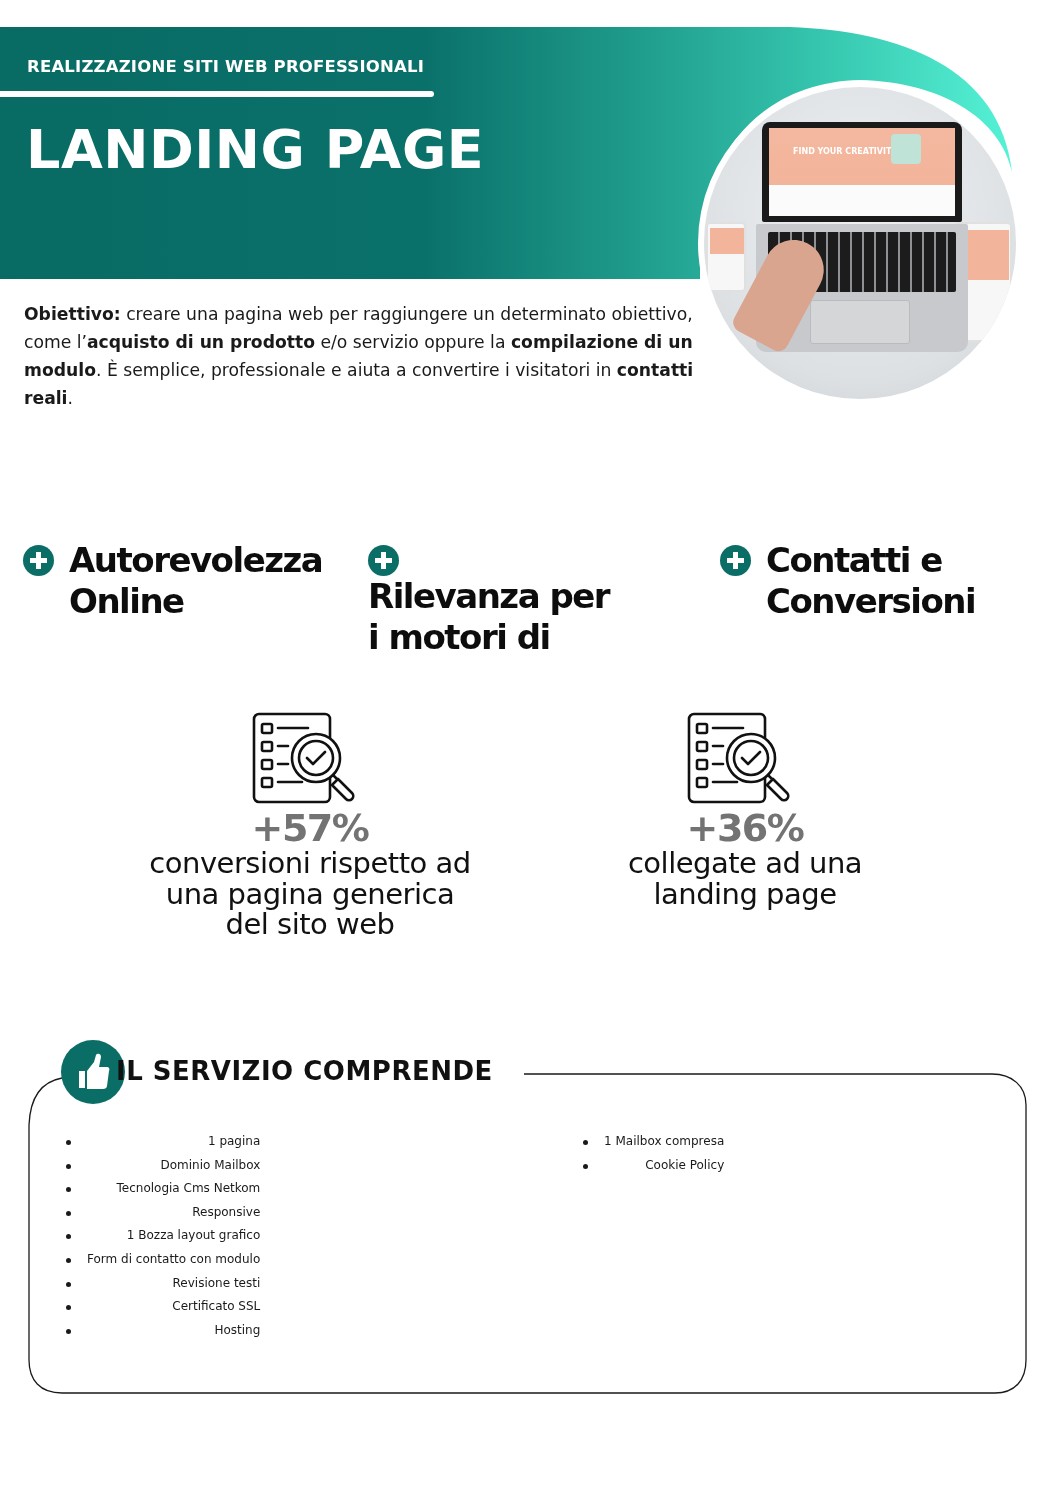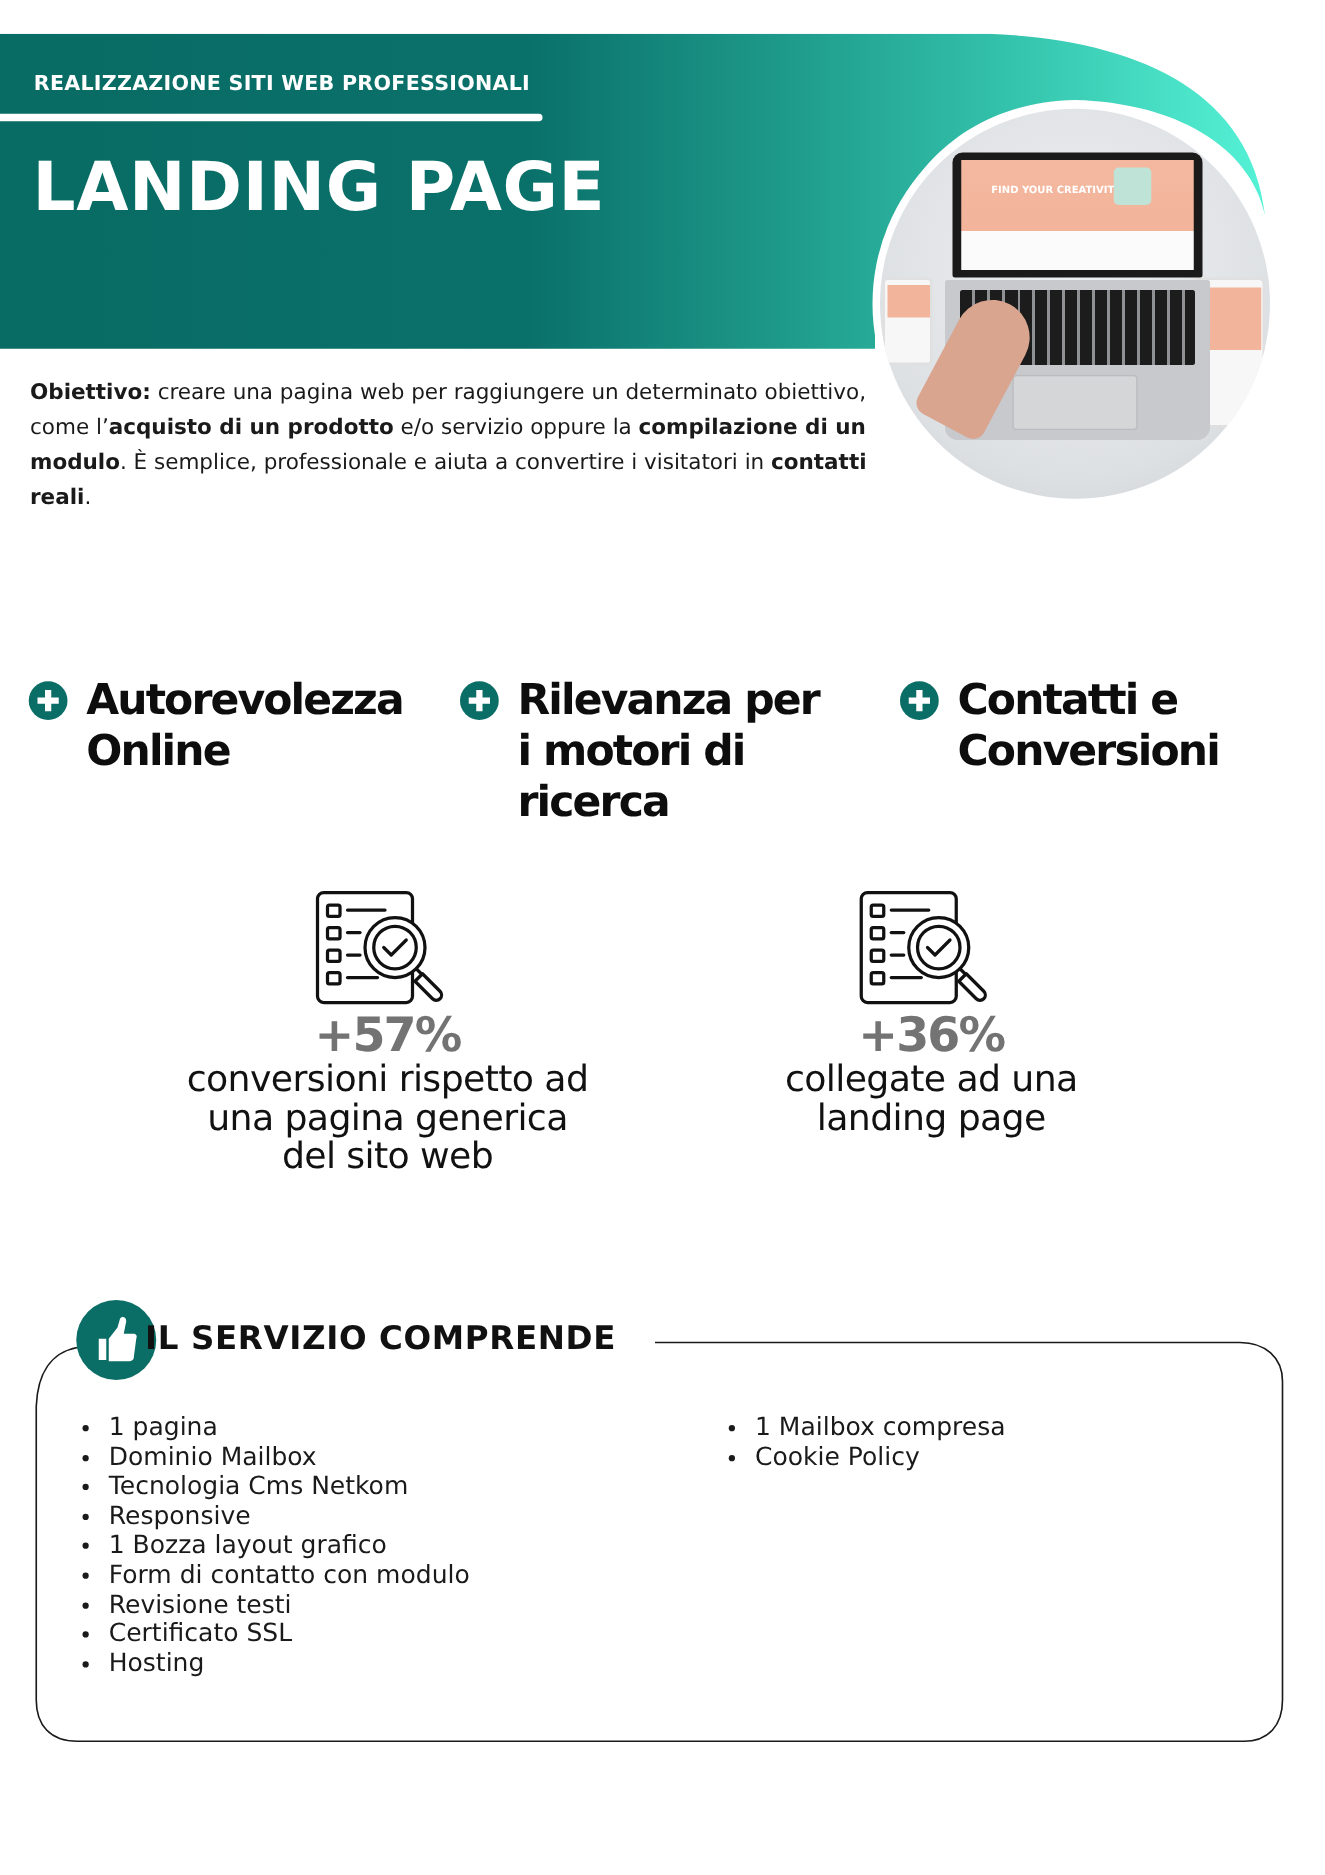--- a/index.html
+++ b/index.html
@@ -107,22 +107,23 @@
       position: absolute; left: 61px; top: 1040px; width: 64px; height: 64px;
       border-radius: 50%; background: #0b6e66;
     }
     .svc-title {
       position: absolute; left: 116px; top: 1056px;
       font-weight: bold; font-size: 26px; letter-spacing: 0.5px; color: #111;
       font-family: "DejaVu Sans", sans-serif;
     }
     .svc-list {
       position: absolute; list-style: none;
-      font-size: 20px; line-height: 23.6px; color: #1a1a1a;
-      font-family: "DejaVu Sans", sans-serif;
+      font-size: 12px; line-height: 23.6px; color: #1a1a1a;
+      font-family: "DejaVu Sans", sans-serif;
+      text-align: right;
     }
     .svc-list li { position: relative; padding-left: 23px; }
     .svc-list li::before {
       content: ""; position: absolute; left: 2px; top: 10px; width: 5px; height: 5px;
       border-radius: 50%; background: #1a1a1a;
     }
     .svc-col1 { left: 64px; top: 1130px; }
     .svc-col2 { left: 581px; top: 1130px; }
   </style>
 </head>
@@ -167,26 +168,25 @@
 
 <p class="intro"><b>Obiettivo:</b><span> creare una pagina web per raggiungere un determinato obiettivo, come l’</span><b>acquisto di un prodotto</b><span> e/o servizio oppure la </span><b>compilazione di un modulo</b><span>. È semplice, professionale e aiuta a convertire i visitatori in </span><b>contatti reali</b><span>.</span></p>
 
 <div class="benefit" style="left:23px;">
   <span class="plus"></span>
   <div class="benefit-text">
     <div>Autorevolezza</div>
     <div>Online</div>
   </div>
 </div>
-<div class="benefit" style="left:368px;">
+<div class="benefit" style="left:368px;flex-direction:column;">
   <span class="plus"></span>
   <div class="benefit-text">
     <div>Rilevanza per</div>
     <div>i motori di</div>
-    <div>ricerca</div>
   </div>
 </div>
 <div class="benefit" style="left:720px;">
   <span class="plus"></span>
   <div class="benefit-text">
     <div>Contatti e</div>
     <div>Conversioni</div>
   </div>
 </div>
 

